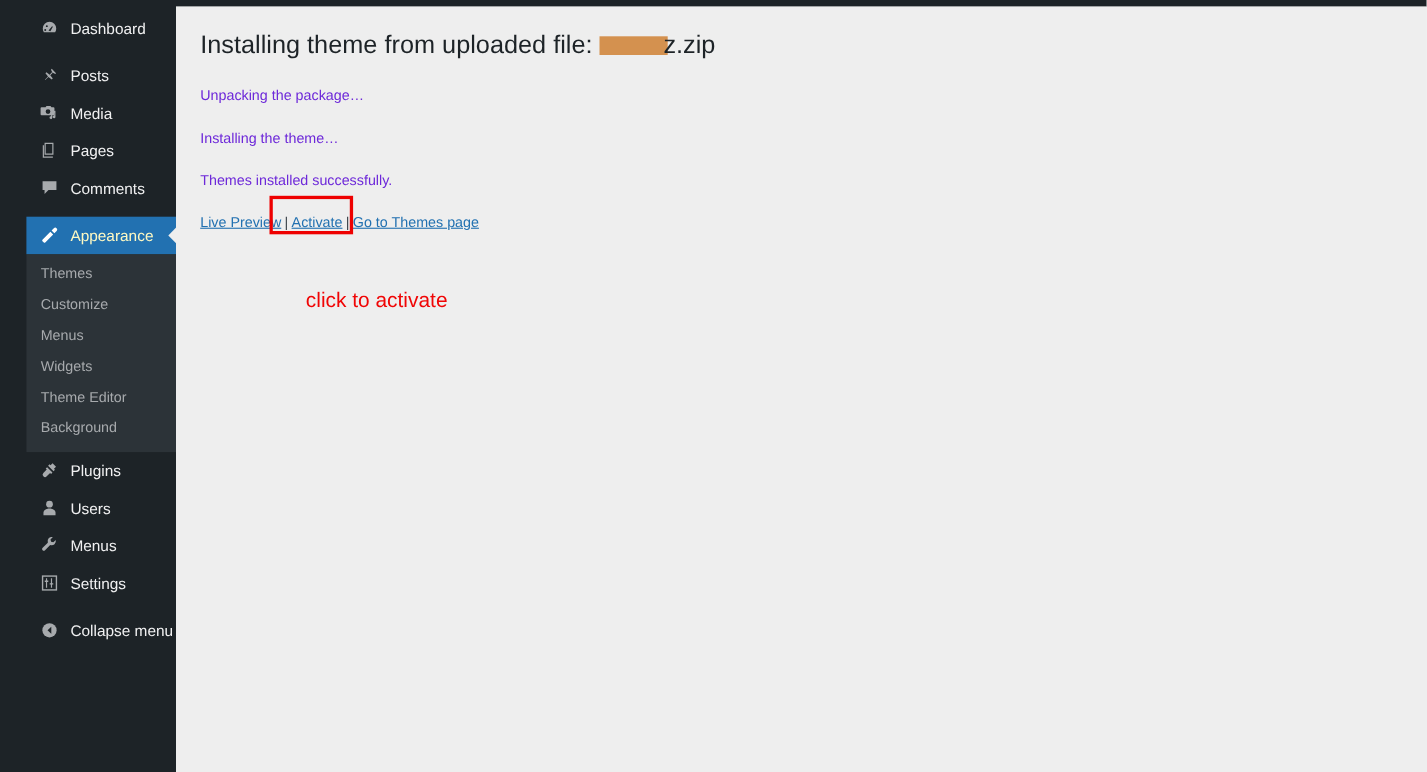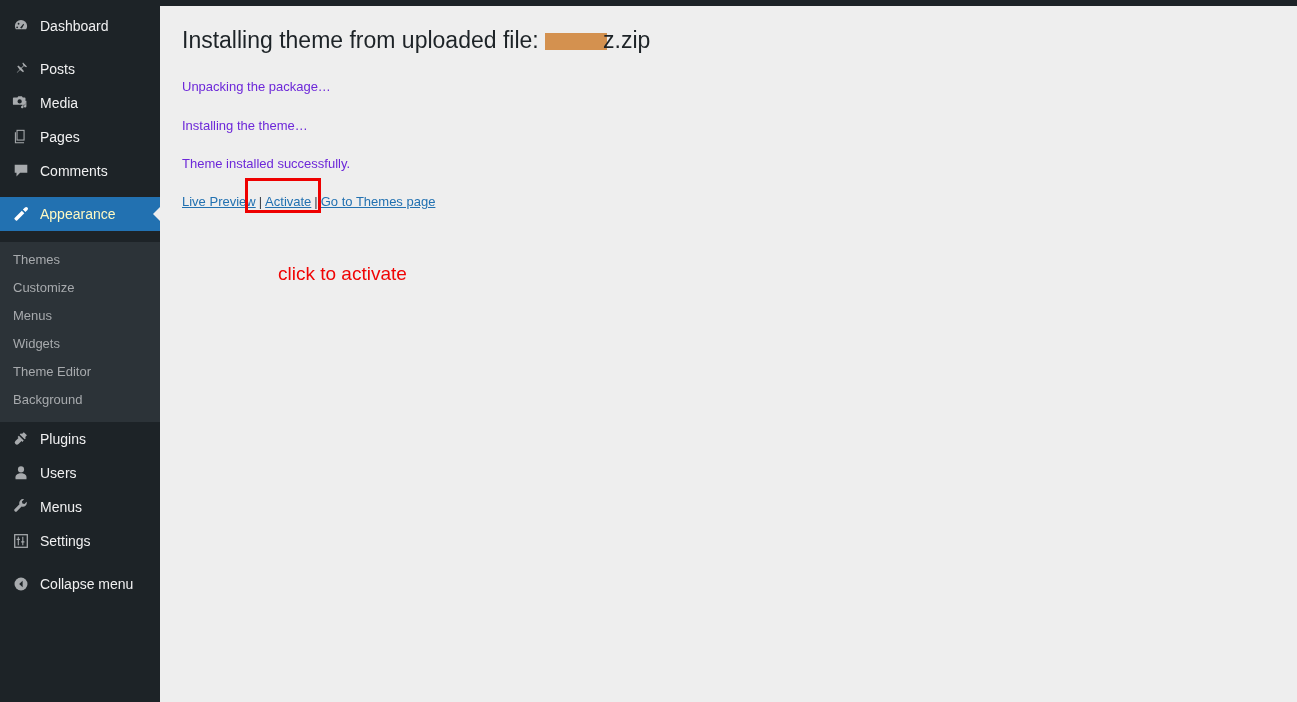--- a/index.html
+++ b/index.html
@@ -15,20 +15,21 @@
   
   .adminbar {
     position:absolute; left:160px; top:0; right:0; height:6px;
     background:#1d2327;
   }
 
   
   .sidebar {
     position:absolute; left:0; top:0; width:160px; height:702px;
     background:#1d2327;
+    padding-left:24px;
   }
   .menu-item {
     position:relative;
     display:flex; align-items:center;
     height:34px;
     padding-left:11px;
     color:#f0f0f1;
     font-size:14px;
     line-height:1;
     cursor:pointer;
@@ -57,21 +58,20 @@
     border-bottom:8px solid transparent;
     border-right:8px solid #eeeeee;
   }
 
   .menu-sep { height:9px; }
 
   
   .submenu {
     background:#2c3338;
     padding:4px 0 8px 0;
-    margin-top:11px;
   }
   .submenu-item {
     display:block;
     padding:5px 0 5px 13px;
     font-size:13px;
     color:#a7aaad;
     line-height:18px;
     cursor:pointer;
     white-space:nowrap;
   }
@@ -269,21 +269,21 @@
 
   <main class="content">
 
     <h1 class="page-title">
       <span>Installing theme from uploaded file:</span>
       <span class="redaction"></span><span>z.zip</span>
     </h1>
 
     <p class="status">Unpacking the package…</p>
     <p class="status">Installing the theme…</p>
-    <p class="status">Theme installed successfully.</p>
+    <p class="status">Themes installed successfully.</p>
 
     <div class="links-row">
       <a href="#">Live Preview</a><span class="sep">|</span><a href="#">Activate</a><span class="sep">|</span><a href="#">Go to Themes page</a>
       <span class="highlight-box"></span>
     </div>
 
     <div class="annotation">click to activate</div>
 
   </main>
 

